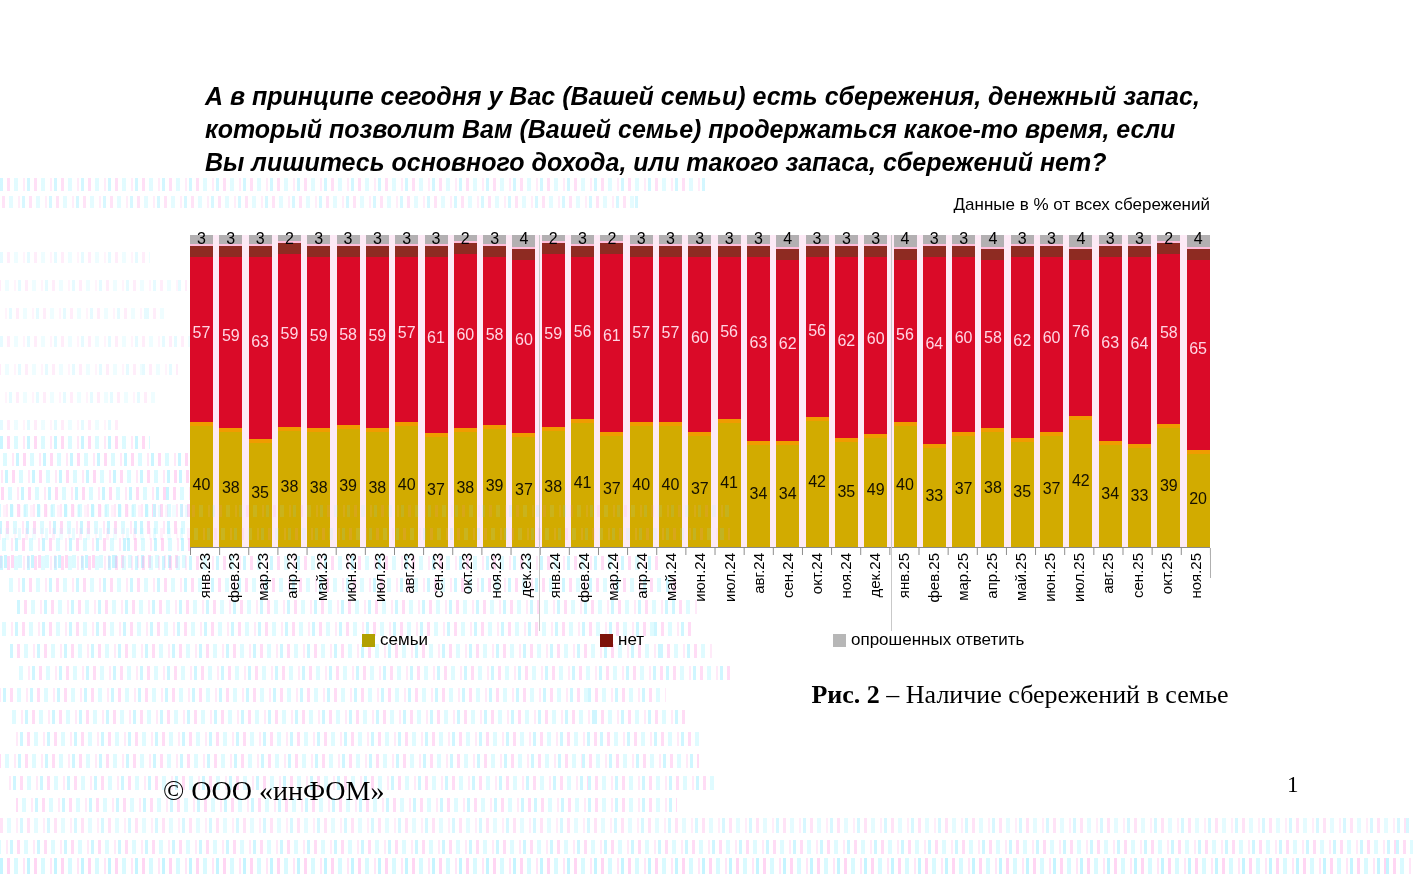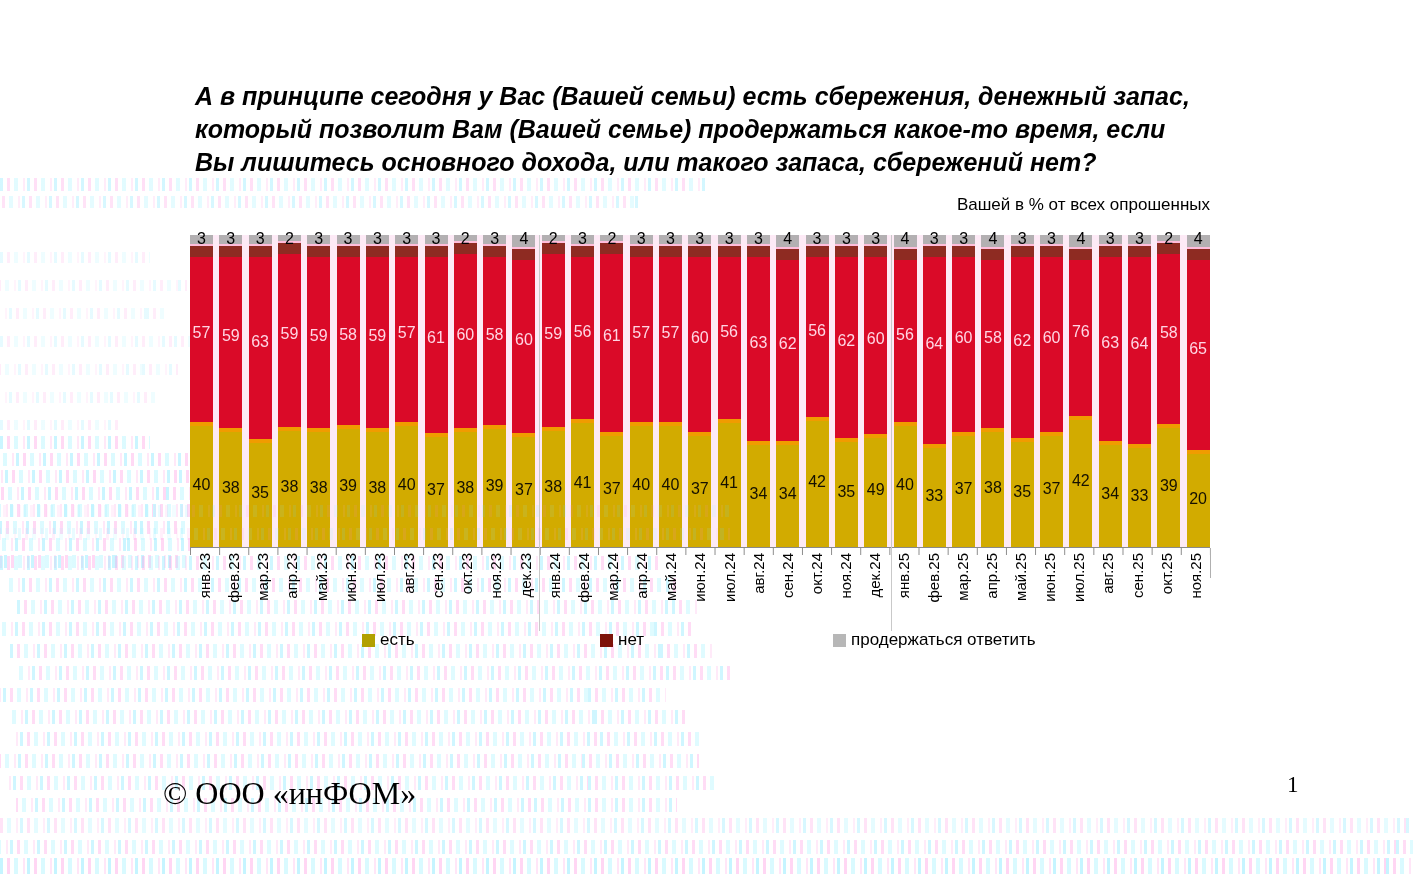--- a/index.html
+++ b/index.html
@@ -6,21 +6,21 @@
   .page{position:relative;width:1413px;height:874px;background:#fff;overflow:hidden;
         font-family:"Liberation Sans",sans-serif;color:#000;}
   
   .gl{position:absolute;z-index:1;pointer-events:none;
       background-image:repeating-linear-gradient(90deg,
         rgba(96,225,255,0.55) 0 3px, rgba(255,255,255,0) 3px 7px,
         rgba(255,130,220,0.50) 7px 10px, rgba(255,255,255,0) 10px 14px,
         rgba(140,240,255,0.50) 14px 18px, rgba(255,255,255,0) 18px 23px,
         rgba(255,170,230,0.45) 23px 25px, rgba(255,255,255,0) 25px 27px);}
   
-  .title{position:absolute;left:195px;top:80px;width:1005px;z-index:2;
+  .title{position:absolute;left:205px;top:80px;width:1005px;z-index:2;
          font-size:25px;line-height:33px;font-weight:bold;font-style:italic;}
   
   .note{position:absolute;left:760px;top:195px;width:450px;text-align:right;
         font-size:17px;z-index:2;}
   
   .chart{position:absolute;left:190px;top:235px;width:1020px;height:400px;z-index:2;}
   .bars{position:relative;width:1020px;height:312px;display:flex;
         justify-content:space-between;align-items:stretch;
         background:#fdeaf6;border-bottom:1px solid #8a8a8a;}
   .bar-col{position:relative;width:23px;height:100%;display:flex;flex-direction:column;}
@@ -50,21 +50,21 @@
   .ysep{position:absolute;top:0;width:1px;height:396px;background:#c9c9c9;z-index:3;}
   
   #legend{position:absolute;left:0;top:630px;width:1413px;height:22px;z-index:2;}
   .lg-item{position:absolute;top:0;display:flex;align-items:center;gap:5px;font-size:17px;}
   .lg-sq{display:inline-block;width:13px;height:13px;}
   
   .caption{position:absolute;left:700px;top:680px;width:640px;text-align:center;z-index:2;
            font-family:"Liberation Serif",serif;font-size:26px;}
   .cap-b{font-weight:bold;}
   .copyright{position:absolute;left:163px;top:775px;z-index:2;
-             font-family:"Liberation Serif",serif;font-size:32px;}
+             font-family:"Liberation Serif",serif;font-size:28px;}
   .pagenum{position:absolute;left:1287px;top:772px;z-index:2;
            font-family:"Liberation Serif",serif;font-size:23px;}
 </style>
 </head>
 <body>
 
 <div class="page">
 
   <div id="noise">
       <div class="gl" style="left: 0px; top: 178px; width: 705px; height: 13px; opacity: 0.5; background-position-x: 0px; z-index: 1;"></div>
@@ -99,21 +99,21 @@
       <div class="gl" style="left: 16px; top: 798px; width: 661px; height: 14px; opacity: 0.55; background-position-x: -143px; z-index: 1;"></div>
       <div class="gl" style="left: 0px; top: 505px; width: 730px; height: 12px; opacity: 0.22; background-position-x: -4px; z-index: 3;"></div>
       <div class="gl" style="left: 0px; top: 528px; width: 730px; height: 12px; opacity: 0.25; background-position-x: -9px; z-index: 3;"></div>
       <div class="gl" style="left: 0px; top: 818px; width: 1413px; height: 15px; opacity: 0.45; background-position-x: -7px; z-index: 1;"></div>
       <div class="gl" style="left: 0px; top: 840px; width: 1413px; height: 14px; opacity: 0.55; background-position-x: -17px; z-index: 1;"></div>
       <div class="gl" style="left: 0px; top: 858px; width: 1413px; height: 16px; opacity: 0.65; background-position-x: -27px; z-index: 1;"></div>
     </div>
 
   <div class="title">А в принципе сегодня у Вас (Вашей семьи) есть сбережения, денежный запас, который позволит Вам (Вашей семье) продержаться какое-то время, если Вы лишитесь основного дохода, или такого запаса, сбережений нет?</div>
 
-  <div class="note">Вашей в % от всех опрошенных</div>
+  <div class="note">Данные в % от всех сбережений</div>
 
   <div class="chart">
     <div class="bars" id="bars">
         <div class="bar-col">
           <span class="lbl lbl-dk">3</span>
           <div class="seg seg-dk" style="height: 3%;"></div>
           <div class="seg seg-net" style="height: 57%;">
             <span class="lbl lbl-net">57</span>
           </div>
           <div class="seg seg-est" style="height: 40%;">
@@ -570,30 +570,31 @@
           <span>ноя.25</span>
         </div>
       </div>
   <div class="ysep" style="left: 348.721px;"></div>
       <div class="ysep" style="left: 700.603px;"></div>
     </div>
 
   <div id="legend">
       <div class="lg-item" style="left: 362px;">
         <span class="lg-sq" style="background: rgb(178, 160, 0);"></span>
-        <span>есть</span>
+        <span>семьи</span>
       </div>
       <div class="lg-item" style="left: 600px;">
         <span class="lg-sq" style="background: rgb(126, 19, 10);"></span>
         <span>нет</span>
       </div>
       <div class="lg-item" style="left: 833px;">
         <span class="lg-sq" style="background: rgb(183, 183, 183);"></span>
-        <span>продержаться ответить</span>
+        <span>опрошенных ответить</span>
       </div>
     </div>
 
+  <div class="caption"><span class="cap-b">Рис. 2</span><span> – Наличие сбережений в семье</span></div>
 
   <div class="copyright">© ООО «инФОМ»</div>
 
   <div class="pagenum">1</div>
 
 </div>
 
 </body></html>

